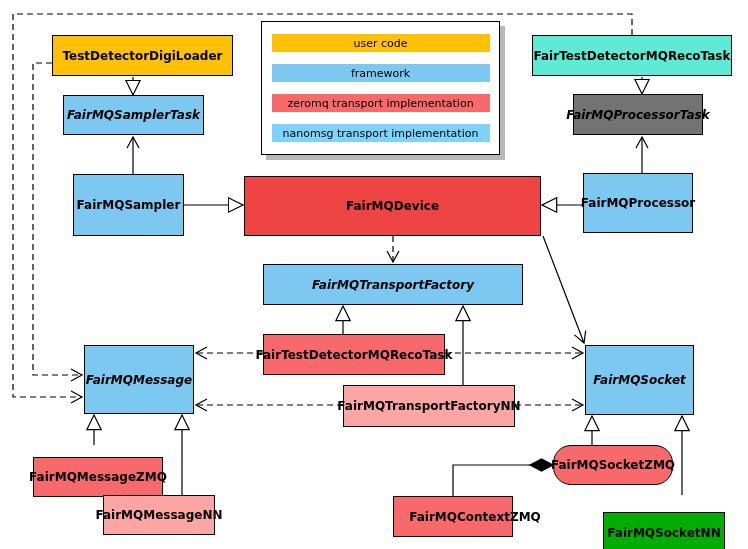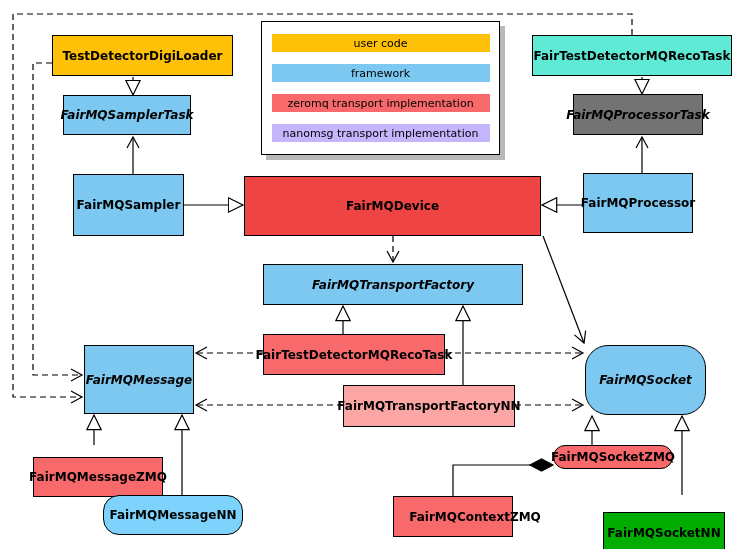--- a/index.html
+++ b/index.html
@@ -70,50 +70,50 @@
 
       <path d="M453,496 L453,465 L530,465"></path>
       <polygon points="553,465 541.5,459 530,465 541.5,471" fill="#000000" stroke="#000000"></polygon>
     </g>
   </svg>
 
   <div class="legend">
     <div class="legend-bar" style="background-color: rgb(255, 193, 7);">user code</div>
     <div class="legend-bar" style="background-color: rgb(125, 200, 240);">framework</div>
     <div class="legend-bar" style="background-color: rgb(248, 105, 107);">zeromq transport implementation</div>
-    <div class="legend-bar" style="background-color: #c4b5fd;">nanomsg transport implementation</div>
+    <div class="legend-bar" style="background-color: #7dd3fc;">nanomsg transport implementation</div>
   </div>
 
   <div class="node" style="left: 52px; top: 35px; width: 181px; height: 41px; background-color: rgb(255, 193, 7);">TestDetectorDigiLoader</div>
 
   <div class="node" style="left: 532px; top: 35px; width: 200px; height: 41px; background-color: #5eead4;">FairTestDetectorMQRecoTask</div>
 
-  <div class="node abstract" style="left: 63px; top: 95px; width: 128px; height: 40px; background-color: rgb(125, 200, 240);">FairMQSamplerTask</div>
+  <div class="node abstract" style="left: 63px; top: 95px; width: 141px; height: 40px; background-color: rgb(125, 200, 240);">FairMQSamplerTask</div>
 
   <div class="node abstract" style="left: 573px; top: 94px; width: 130px; height: 41px; background-color: #737373;">FairMQProcessorTask</div>
 
   <div class="node" style="left: 73px; top: 174px; width: 111px; height: 62px; background-color: rgb(125, 200, 240);">FairMQSampler</div>
 
   <div class="node" style="left: 244px; top: 176px; width: 297px; height: 60px; background-color: #ef4444;">FairMQDevice</div>
 
   <div class="node" style="left: 583px; top: 173px; width: 110px; height: 60px; background-color: rgb(125, 200, 240);">FairMQProcessor</div>
 
   <div class="node abstract" style="left: 263px; top: 264px; width: 260px; height: 41px; background-color: rgb(125, 200, 240);">FairMQTransportFactory</div>
 
   <div class="node" style="left: 263px; top: 334px; width: 182px; height: 41px; background-color: rgb(248, 105, 107);">FairTestDetectorMQRecoTask</div>
 
   <div class="node" style="left: 343px; top: 385px; width: 172px; height: 42px; background-color: #fca5a5;">FairMQTransportFactoryNN</div>
 
   <div class="node abstract" style="left: 84px; top: 345px; width: 110px; height: 69px; background-color: rgb(125, 200, 240);">FairMQMessage</div>
 
-  <div class="node abstract" style="left: 585px; top: 345px; width: 121px; height: 70px; background-color: rgb(125, 200, 240); border-radius: 23px;">FairMQSocket</div>
+  <div class="node abstract" style="left: 585px; top: 345px; width: 109px; height: 70px; background-color: rgb(125, 200, 240);">FairMQSocket</div>
 
   <div class="node" style="left: 33px; top: 445px; width: 130px; height: 40px; background-color: rgb(248, 105, 107); margin-top: 12px;">FairMQMessageZMQ</div>
 
-  <div class="node" style="left: 103px; top: 495px; width: 140px; height: 40px; background-color: #7dd3fc; border-radius: 16px;">FairMQMessageNN</div>
+  <div class="node" style="left: 103px; top: 495px; width: 112px; height: 40px; background-color: #fca5a5;">FairMQMessageNN</div>
 
   <div class="node" style="left: 393px; top: 496px; width: 120px; height: 41px; background-color: rgb(248, 105, 107); padding-left: 44px;">FairMQContextZMQ</div>
 
-  <div class="node" style="left: 553px; top: 445px; width: 120px; height: 24px; background-color: rgb(248, 105, 107); border-radius: 18px;">FairMQSocketZMQ</div>
+  <div class="node" style="left: 553px; top: 445px; width: 120px; height: 40px; background-color: rgb(248, 105, 107); border-radius: 18px;">FairMQSocketZMQ</div>
 
   <div class="node" style="left: 603px; top: 495px; width: 122px; height: 42px; background-color: rgb(0, 173, 0); margin-top: 17px;">FairMQSocketNN</div>
 
 </div>
 
 </body></html>

